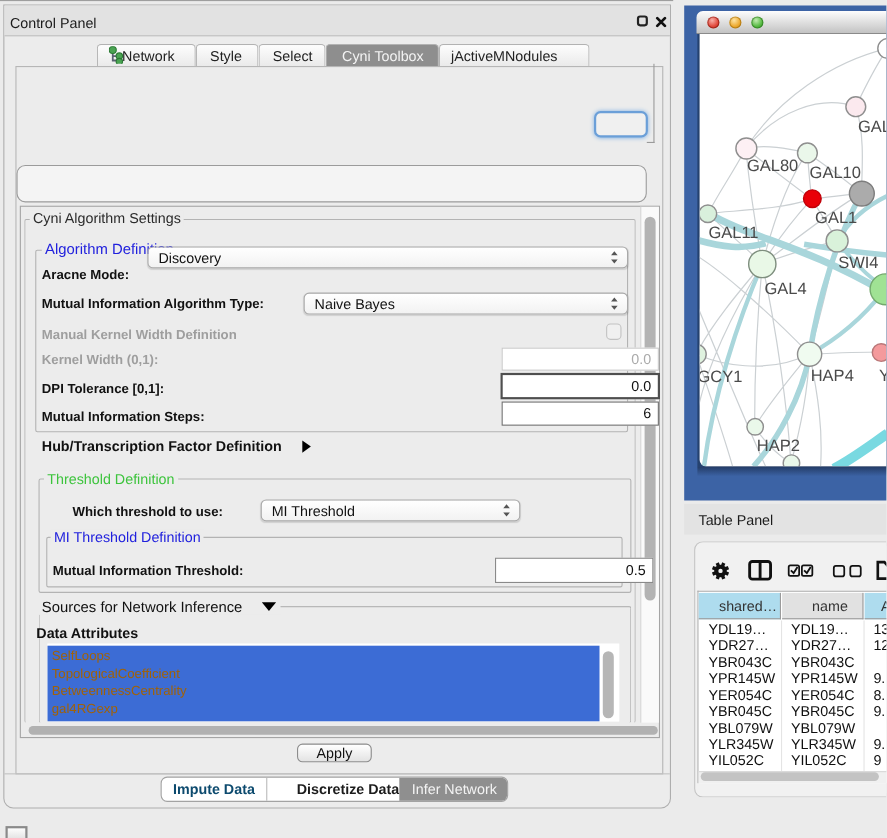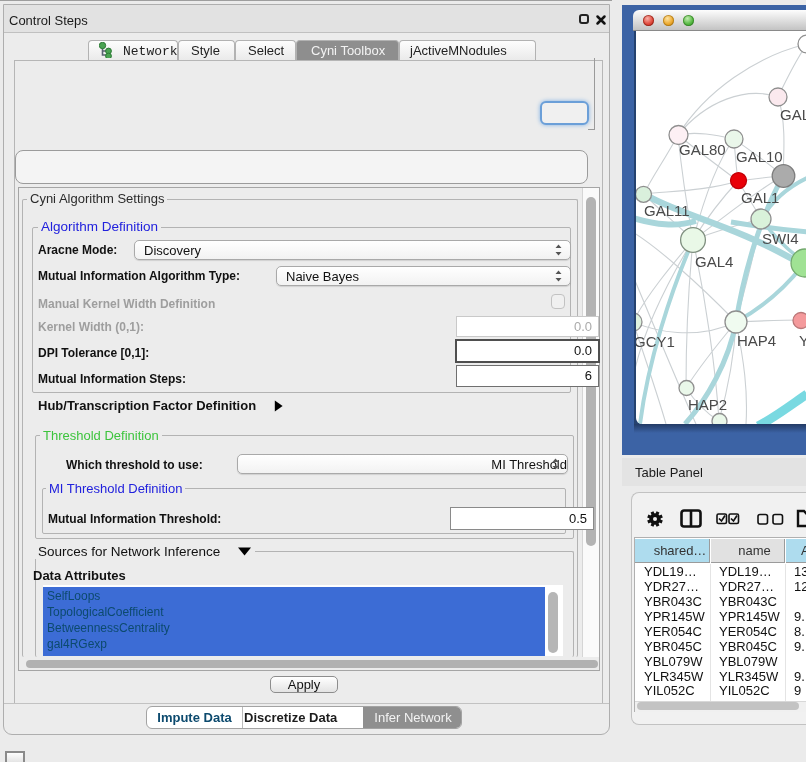--- a/index.html
+++ b/index.html
@@ -23,28 +23,28 @@
 </head>
 <body>
 <div id="stage">
   <div class="abs" style="left:0;top:0;width:612px;height:1px;background:#9e9e9e;"></div>
 
   <div class="abs" id="cpwin" style="left:3px;top:4px;width:607px;height:731px;
        background:#ececec;border:1px solid #aeaeae;border-radius:0 0 9px 9px;">
 
     <div class="abs" style="left:0;top:0;width:605px;height:28px;background:#e2e2e2;
          border-bottom:1px solid #c0c0c0;"></div>
-    <div class="abs" style="left:5px;top:8px;font-size:13px;color:#1b1b1b;">Control Steps</div>
+    <div class="abs" style="left:5px;top:8px;font-size:13px;color:#1b1b1b;">Control Panel</div>
     <div class="abs" style="left:575px;top:9px;width:10px;height:10px;border:2px solid #222;border-radius:3px;"></div>
     <svg class="abs" style="left:591px;top:9px;" width="12" height="12" viewBox="0 0 12 12">
       <path d="M2.5 2.5 L9.5 9.5 M9.5 2.5 L2.5 9.5" stroke="#111" stroke-width="2.5" stroke-linecap="round"></path>
     </svg>
 
     <div class="abs" id="toptabs" style="left:84px;top:35px;height:20px;">
-      <div class="abs tabu" style="left:0;width:90px;"><span style="margin-left:34px;font-family:Liberation Mono, monospace;">Network</span></div>
+      <div class="abs tabu" style="left:0;width:90px;"><span style="margin-left:22px;">Network</span></div>
       <div class="abs tabu" style="left:90px;width:57px;"><span style="margin-left:12px;">Style</span></div>
       <div class="abs tabu" style="left:147px;width:61px;"><span style="margin-left:12px;">Select</span></div>
       <div class="abs tabsel" style="left:208px;width:103px;"><span style="margin-left:14px;">Cyni Toolbox</span></div>
       <div class="abs tabu" style="left:311px;width:137px;"><span style="margin-left:10px;">jActiveMNodules</span></div>
       <svg class="abs" style="left:11px;top:2px;" width="15" height="16" viewBox="0 0 15 16">
         <path d="M3.5 5 L3.5 13 L8 13 M3.5 9 L8 9" stroke="#5a6272" stroke-width="1.6" fill="none"></path>
         <circle cx="3.5" cy="3.5" r="3.2" fill="#4aa352" stroke="#2c7a35" stroke-width="1"></circle>
         <circle cx="9.5" cy="9" r="2.9" fill="#4aa352" stroke="#2c7a35" stroke-width="1"></circle>
         <circle cx="9.5" cy="14" r="2.9" fill="#4aa352" stroke="#2c7a35" stroke-width="1"></circle>
       </svg>
@@ -68,21 +68,21 @@
 
     <div class="abs" style="left:22px;top:654.5px;width:572px;height:8.5px;background:#b1b1b1;border-radius:4.5px;"></div>
 
     <div class="group" style="left:18px;top:194px;width:556px;height:458px;border-bottom:none;"></div>
     <div class="gtitle" style="left:23px;top:186px;color:#2b2b2b;">Cyni Algorithm Settings</div>
 
     <div class="group" style="left:28px;top:222px;width:539px;height:166px;"></div>
     <div class="gtitle abs" style="left:34px;top:214px;color:#2121dd;font-size:13.5px;">Algorithm Definition</div>
 
     <div class="lbl abs" style="left:34px;top:238px;">Aracne Mode:</div>
-    <div class="combo" style="left:130px;top:235px;width:437px;height:20px;">Discovery
+    <div class="combo" style="left:130px;top:219px;width:437px;height:20px;">Discovery
       <span class="arr">
           <svg width="9" height="14" viewBox="0 0 9 14">
             <path d="M1.5 5 L4.5 1.5 L7.5 5 Z M1.5 9 L4.5 12.5 L7.5 9 Z" fill="#555"></path>
           </svg>
         </span></div>
 
     <div class="lbl abs" style="left:34px;top:264px;">Mutual Information Algorithm Type:</div>
     <div class="combo" style="left:272px;top:261px;width:295px;height:20px;">Naive Bayes
       <span class="arr">
           <svg width="9" height="14" viewBox="0 0 9 14">
@@ -108,21 +108,21 @@
 
     <div class="abs" style="left:34px;top:393px;font-size:13px;font-weight:bold;color:#111;">Hub/Transcription Factor Definition</div>
     <svg class="abs" style="left:269px;top:394px;" width="11" height="14" viewBox="0 0 12 15">
       <path d="M2 1.5 L10.5 7.5 L2 13.5 Z" fill="#000"></path>
       </svg>
 
     <div class="group" style="left:31px;top:430px;width:539px;height:104px;"></div>
     <div class="gtitle abs" style="left:36px;top:423px;color:#3dc43d;">Threshold Definition</div>
 
     <div class="lbl abs" style="left:62px;top:453px;">Which threshold to use:</div>
-    <div class="combo" style="left:233px;top:449px;width:331px;height:20px;text-align:right;">MI Threshold
+    <div class="combo" style="left:233px;top:449px;width:236px;height:20px;">MI Threshold
       <span class="arr">
           <svg width="9" height="14" viewBox="0 0 9 14">
             <path d="M1.5 5 L4.5 1.5 L7.5 5 Z M1.5 9 L4.5 12.5 L7.5 9 Z" fill="#555"></path>
           </svg>
         </span></div>
 
     <div class="group" style="left:38px;top:483px;width:524px;height:46px;"></div>
     <div class="gtitle abs" style="left:42px;top:476px;color:#2121dd;">MI Threshold Definition</div>
 
     <div class="lbl abs" style="left:44px;top:507px;">Mutual Information Threshold:</div>
@@ -131,35 +131,35 @@
 
     <div class="group" style="left:31px;top:546px;width:539px;height:106px;border-bottom:none;"></div>
     <div class="gtitle abs" style="left:31px;top:539px;color:#111;font-size:13.5px;">Sources for Network Inference<svg width="15" height="11" viewBox="0 0 15 11" style="vertical-align:-1px;margin-left:17px;">
           <path d="M1 1.5 L14 1.5 L7.5 9.5 Z" fill="#000"></path>
         </svg></div>
 
     <div class="abs" style="left:29px;top:563px;font-size:13px;font-weight:bold;color:#111;">Data Attributes</div>
 
     <div class="abs" style="left:39px;top:580px;width:520px;height:71px;background:#fff;overflow:hidden;">
       <div class="abs" style="left:0;top:2px;width:502px;height:69px;background:#3c6cd5;"></div>
-      <div class="abs" style="left:4px;top:3px;font-size:12px;color:#0c4a6e;line-height:16px;">
+      <div class="abs" style="left:4px;top:3px;font-size:12px;color:#a16207;line-height:16px;">
         SelfLoops<br>TopologicalCoefficient<br>BetweennessCentrality<br>gal4RGexp</div>
       <div class="abs" style="left:505px;top:7px;width:10px;height:61px;background:#b6b6b6;border-radius:5px;"></div>
     </div>
 
     <div class="abs" style="left:266px;top:671px;width:68px;height:17px;
          background:linear-gradient(#ffffff,#e3e3e3);border:1px solid #8d8d8d;border-radius:5px;
          text-align:center;font-size:13px;color:#111;line-height:16px;">Apply</div>
 
     <div class="abs" style="left:0;top:698px;width:605px;border-top:1px solid #c2c2c2;"></div>
 
     <div class="abs" style="left:142px;top:701px;width:316px;height:23px;background:#fff;
          border:1px solid #a3a3a3;border-radius:6px;overflow:hidden;font-size:13px;font-weight:bold;">
       <div class="abs" style="left:0;top:0;width:96px;height:22px;text-align:center;line-height:21px;color:#0c4a6e;border-right:1px solid #bbb;">Impute Data</div>
-      <div class="abs" style="left:97px;top:0;width:119px;height:22px;text-align:left;line-height:21px;color:#1c1c1c;">Discretize Data</div>
+      <div class="abs" style="left:97px;top:0;width:119px;height:22px;text-align:right;line-height:21px;color:#1c1c1c;">Discretize Data</div>
       <div class="abs" style="left:216px;top:0;width:100px;height:22px;background:#8f8f8f;text-align:center;line-height:21px;color:#f3f3f3;font-weight:normal;">Infer Network</div>
     </div>
   </div>
 
 
   <div class="abs" style="left:5px;top:751px;width:20px;height:16px;border:2px solid #8a8a8a;
        background:linear-gradient(#fdfdfd,#dcdcdc);"></div>
 
   <div class="abs" style="left:622px;top:5px;width:184px;height:450px;background:#3c63a5;"></div>
 

